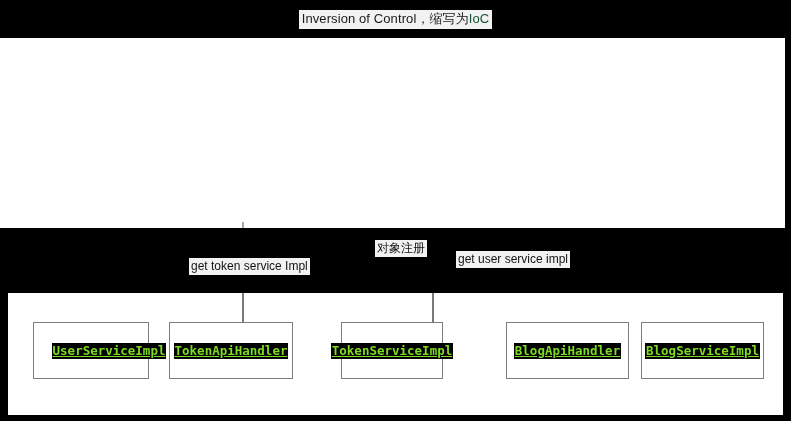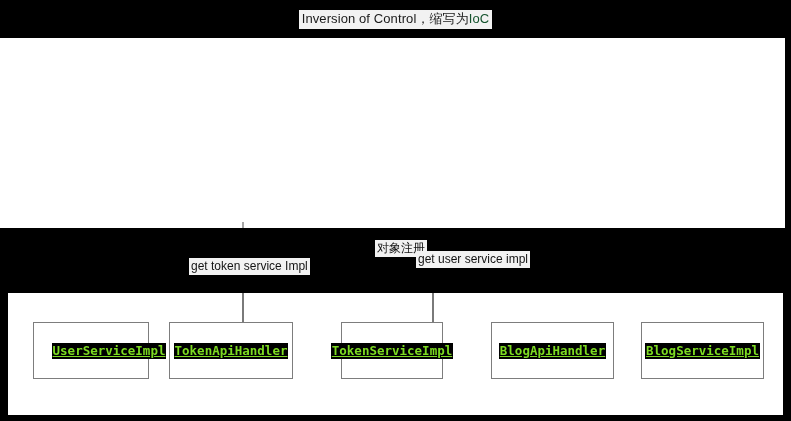--- a/index.html
+++ b/index.html
@@ -63,21 +63,21 @@
     position: absolute;
     background: #f2f2f2;
     color: #141414;
     font-size: 12px;
     line-height: 15px;
     padding: 1px 2px 1px 2px;
     white-space: nowrap;
   }
   .mid-label.lbl-token { left: 189px; top: 251px; margin-top: 7px; }
   .mid-label.lbl-register { left: 375px; top: 240px; }
-  .mid-label.lbl-user { left: 416px; top: 251px; }
+  .mid-label.lbl-user { left: 456px; top: 251px; }
 
   
   .lower-panel {
     position: absolute;
     left: 8px;
     top: 293px;
     width: 775px;
     height: 122px;
     background: #ffffff;
   }
@@ -121,21 +121,21 @@
     font-weight: bold;
     text-decoration: underline;
     text-underline-offset: 1px;
     white-space: nowrap;
     padding: 0 1px;
   }
 
   .node.n0 { left: 33px;  width: 116px; padding-left: 36px; }
   .node.n1 { left: 169px; width: 124px; }
   .node.n2 { left: 341px; width: 102px; }
-  .node.n3 { left: 491px; width: 123px; }
+  .node.n3 { left: 506px; width: 123px; }
   .node.n4 { left: 641px; width: 123px; text-decoration: underline; }
 </style>
 </head>
 <body>
 
 <div class="title-bar">
   <div class="title-text">
     <span>Inversion of Control，缩写为</span><span class="title-accent">IoC</span>
   </div>
 </div>

